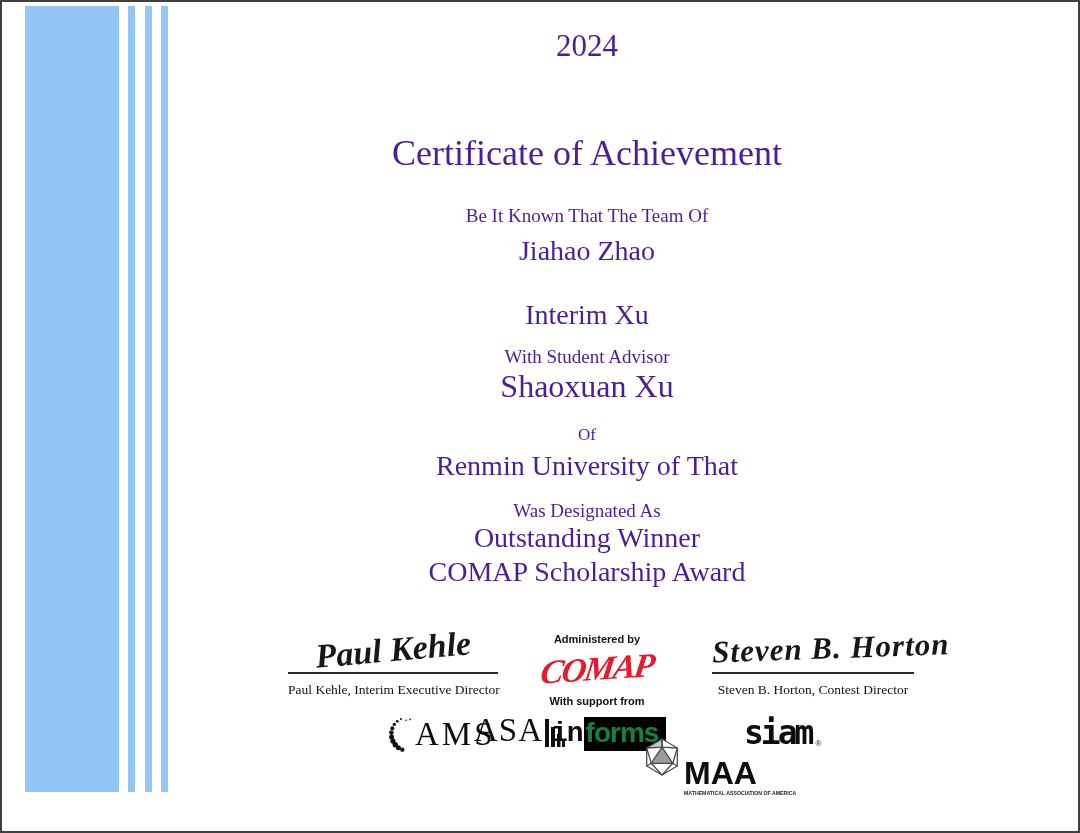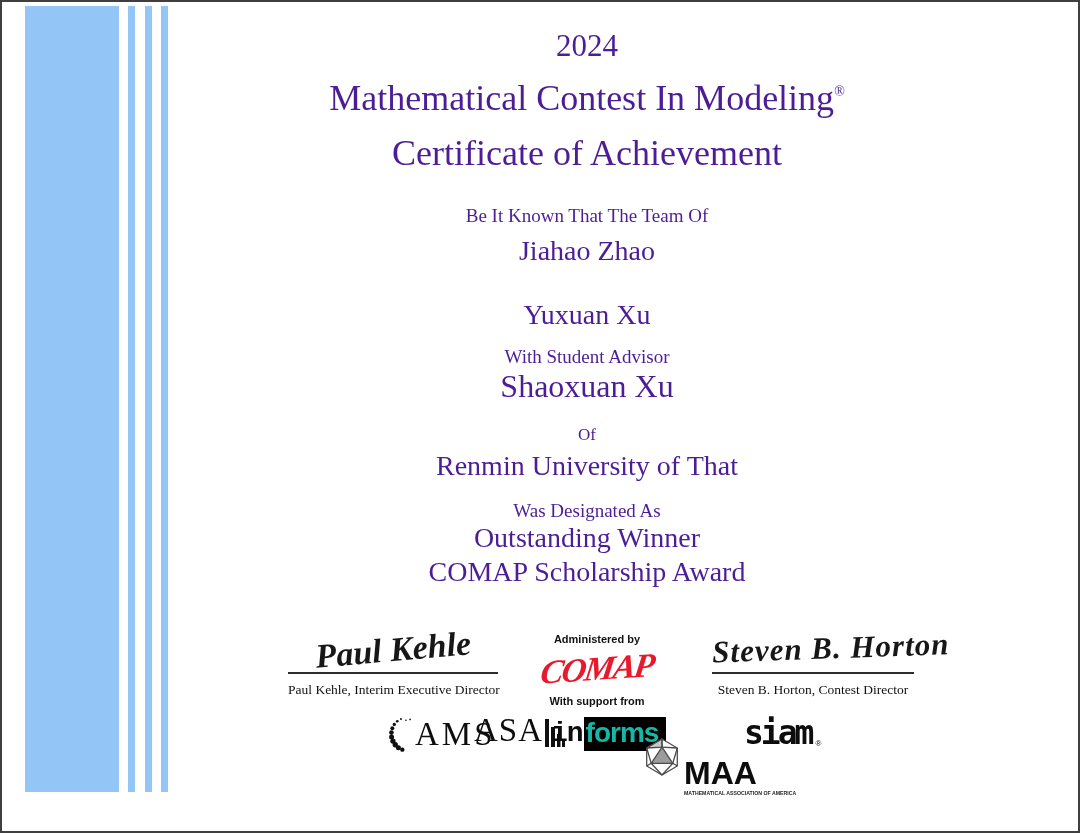--- a/index.html
+++ b/index.html
@@ -70,21 +70,21 @@
   .ams-text  { font-family:"Liberation Serif", serif; font-size:33px; letter-spacing:3px; margin-left:2px; }
   .asa-block { left:472px; top:710px; }
   .asa-text  { font-family:"Liberation Serif", serif; font-size:33px; letter-spacing:1px; }
   .asa-bars  { margin-left:2px; margin-top:4px; }
   .informs-block { left:549px; top:715px; align-items:center; }
   .informs-prefix {
     font-family:Liberation Mono, monospace; font-weight:900; font-size:28px;
     letter-spacing:-1px; line-height:32px;
   }
   .informs-box {
-    background:#000; color:#14b8a6; font-family:"Liberation Sans", sans-serif;
+    background:#000; color:#15803d; font-family:"Liberation Sans", sans-serif;
     font-weight:900; font-size:28px; line-height:30px; padding:1px 8px 3px 2px;
     letter-spacing:-1px; margin-left:1px;
   }
   .informs-reg { font-size:8px; align-self:flex-end; margin:0 0 -4px 1px; font-family:"Liberation Sans", sans-serif; }
   .maa-block { left:642px; top:710px; }
   .maa-col   { margin-left:4px; display:flex; flex-direction:column;margin-top:45px; }
   .maa-text  {
     font-family:"Liberation Sans", sans-serif; font-weight:800; font-size:32px;
     line-height:32px; letter-spacing:0;
   }
@@ -104,26 +104,25 @@
 <body>
 
 <div id="page">
 
   <div class="stripe stripe-wide"></div>
   <div class="stripe stripe-a"></div>
   <div class="stripe stripe-b"></div>
   <div class="stripe stripe-c"></div>
 
   <div class="cert-line year">2024</div>
-  <div class="cert-line title1"><span>Mathematical Contest In Modeling</span><span class="reg">®</span></div>
   <div class="cert-line title2">Certificate of Achievement</div>
 
   <div class="cert-line small-line team-intro">Be It Known That The Team Of</div>
   <div class="cert-line member0">Jiahao Zhao</div>
-  <div class="cert-line member2">Yuxuan Xu</div>
+  <div class="cert-line member2">Interim Xu</div>
 
   <div class="cert-line small-line adv-intro">With Student Advisor</div>
   <div class="cert-line advisor">Shaoxuan Xu</div>
 
   <div class="cert-line of-line">Of</div>
   <div class="cert-line institution">Renmin University of That</div>
 
   <div class="cert-line small-line designated">Was Designated As</div>
   <div class="cert-line desig0">Outstanding Winner</div>
   <div class="cert-line desig1">COMAP Scholarship Award</div>

